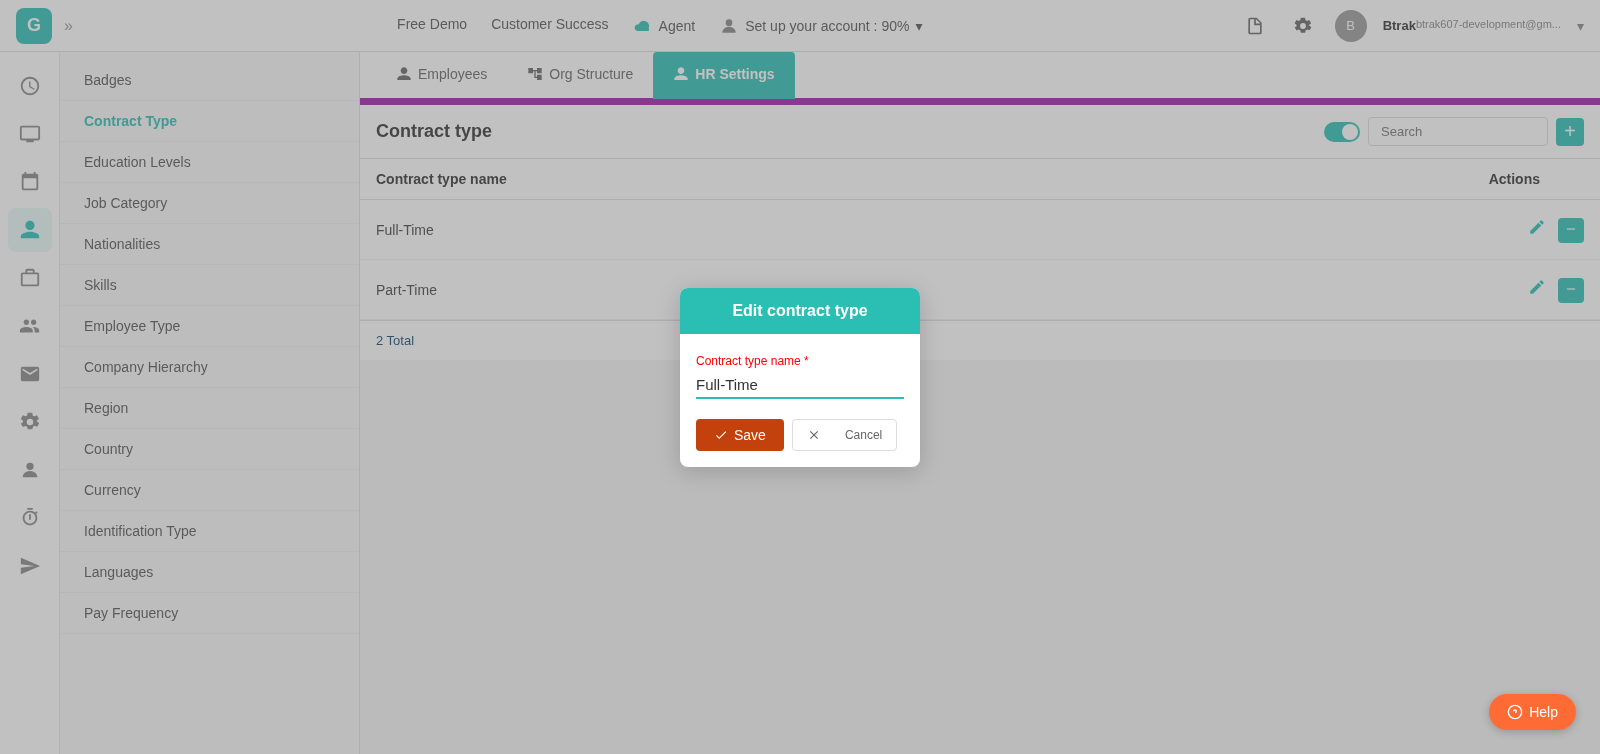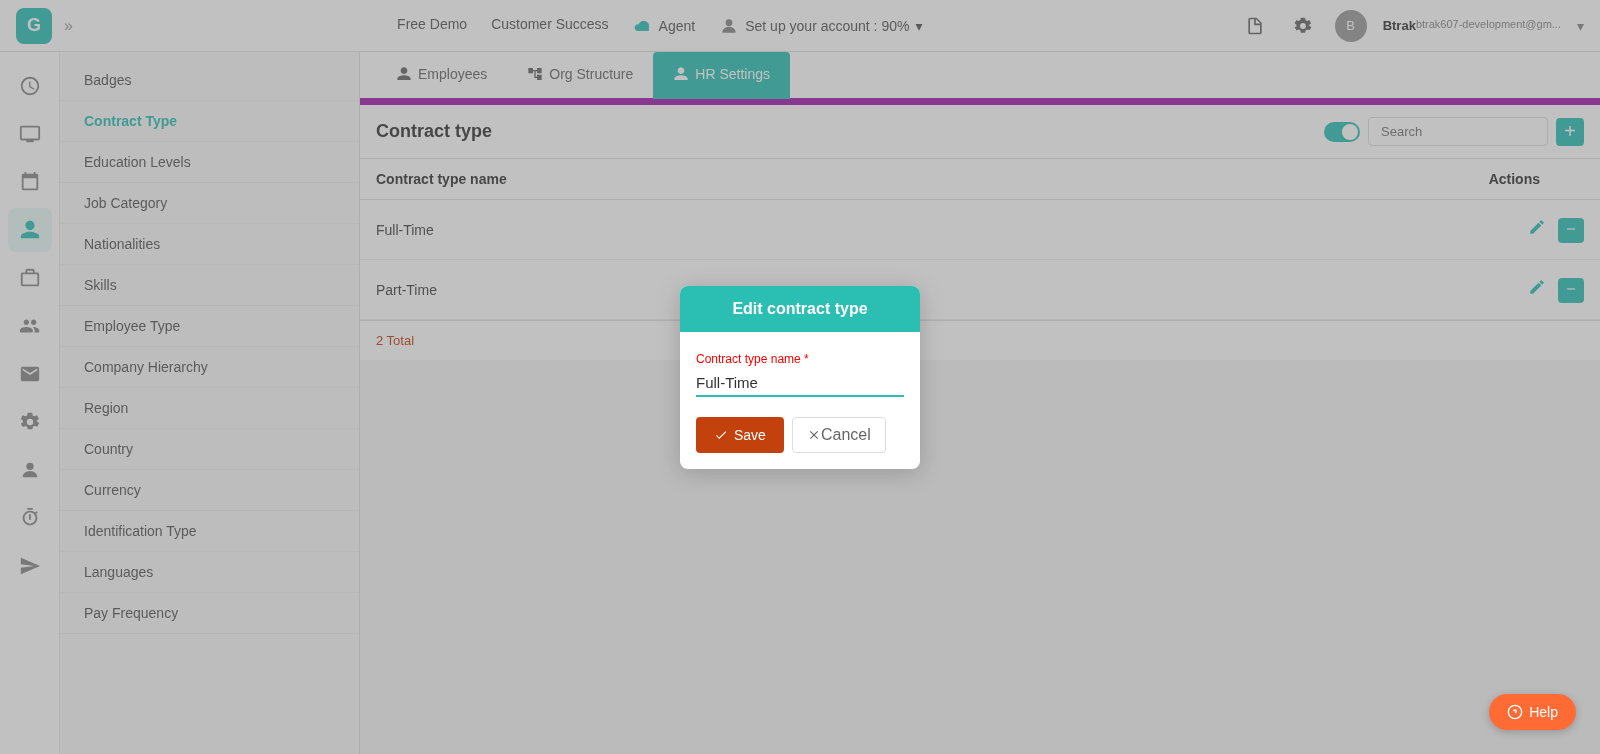--- a/index.html
+++ b/index.html
@@ -61,21 +61,21 @@
     
     .tab-bar {
       display: flex; align-items: center; background: #fff;
       border-bottom: 7px solid #a21caf; padding: 0 16px; gap: 0;
     }
     .tab-item {
       display: flex; align-items: center; gap: 6px;
       padding: 14px 20px; cursor: pointer; color: #666; font-size: 14px;
       border-bottom: 3px solid transparent; margin-bottom: -1px;
     }
-    .tab-item.active { color: #fff; background: #2bbfb3; border-radius: 4px 4px 0 0; }
+    .tab-item.active { color: #fff; background: #2bbfb3; border-radius: 4px 4px 0 0; font-weight: bold; }
 
     
     .content-header {
       display: flex; align-items: center; justify-content: space-between;
       background: #fff; padding: 12px 16px; margin-bottom: 0;
       border-bottom: 1px solid #e0e0e0;
     }
     .content-title { font-size: 18px; font-weight: 600; color: #333; }
     .search-area { display: flex; align-items: center; gap: 8px; }
     .search-toggle { width: 36px; height: 20px; background: #2bbfb3; border-radius: 10px; position: relative; cursor: pointer; }
@@ -97,21 +97,21 @@
     }
     .data-table td { padding: 14px 16px; border-bottom: 1px solid #f0f0f0; color: #444; font-size: 14px; }
     .action-btn {
       background: none; border: none; cursor: pointer; padding: 4px;
       font-size: 18px; color: #2bbfb3; margin-right: 4px;
     }
     .action-btn-delete {
       background: #2bbfb3; border: none; border-radius: 4px; cursor: pointer;
       padding: 4px 6px; color: #fff; font-size: 14px;
     }
-    .total-row { padding: 12px 16px; color: #c2410c; font-size: 13px; background: #fff; border-top: 1px solid #e0e0e0; }
+    .total-row { padding: 12px 16px; color: #0c4a6e; font-size: 13px; background: #fff; border-top: 1px solid #e0e0e0; }
 
     
     .overlay {
       position: fixed; top: 0; left: 0; right: 0; bottom: 0;
       background: rgba(100,100,100,0.4); z-index: 100;
       display: flex; align-items: center; justify-content: center;
     }
 
     
     .modal {
@@ -129,23 +129,23 @@
       width: 100%; border: none; border-bottom: 2px solid #2bbfb3;
       padding: 4px 0; font-size: 15px; color: #333; outline: none; background: transparent;
     }
     .modal-actions { display: flex; gap: 8px; margin-top: 20px; }
     .btn-save {
       display: flex; align-items: center; gap: 6px;
       background: #c2410c; color: #fff; border: none; border-radius: 4px;
       padding: 8px 18px; font-size: 14px; cursor: pointer; font-weight: 500;
     }
     .btn-cancel {
-      display: flex; align-items: center; gap: 0;
+      display: flex; align-items: center; gap: 24px;
       background: #fff; color: #666; border: 1px solid #ddd; border-radius: 4px;
-      padding: 8px 14px; font-size: 16px; cursor: pointer;
+      padding: 8px 14px; font-size: 12px; cursor: pointer;
     }
 
     
     .help-btn {
       position: fixed; bottom: 24px; right: 24px; z-index: 200;
       background: #ff6b35; color: #fff; border: none; border-radius: 20px;
       padding: 10px 18px; font-size: 14px; cursor: pointer;
       display: flex; align-items: center; gap: 6px; font-weight: 500;
       box-shadow: 0 2px 8px rgba(0,0,0,0.2);
     }

